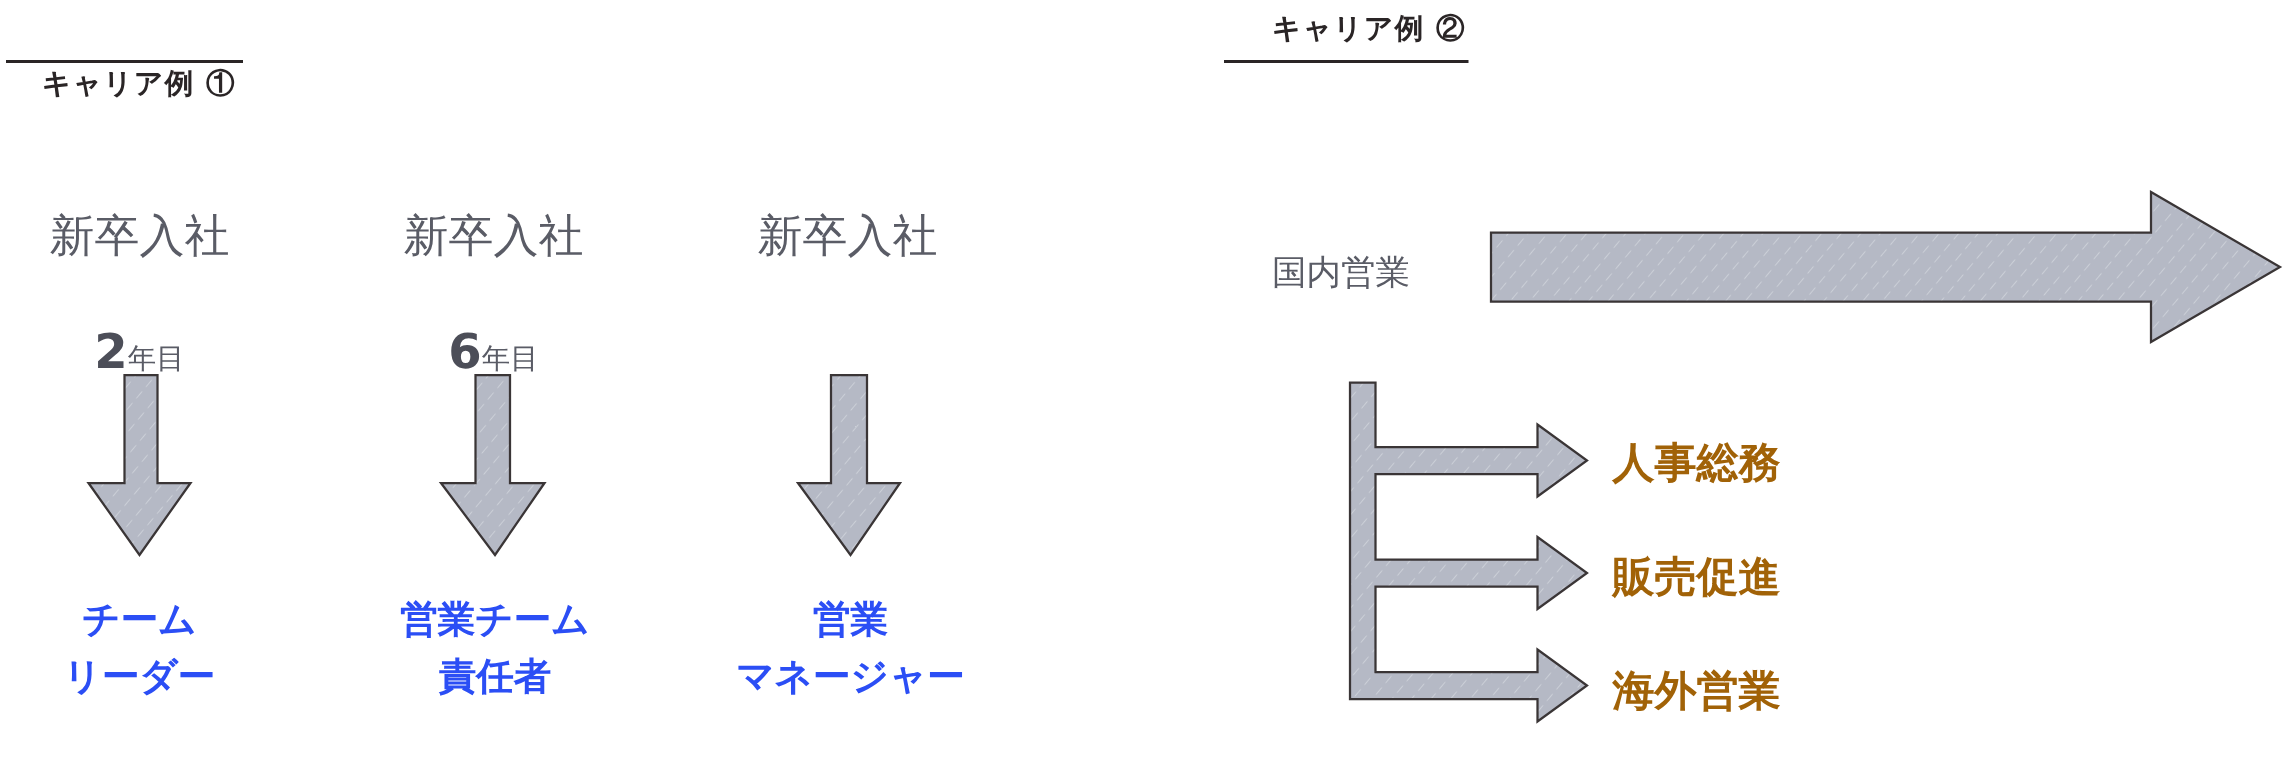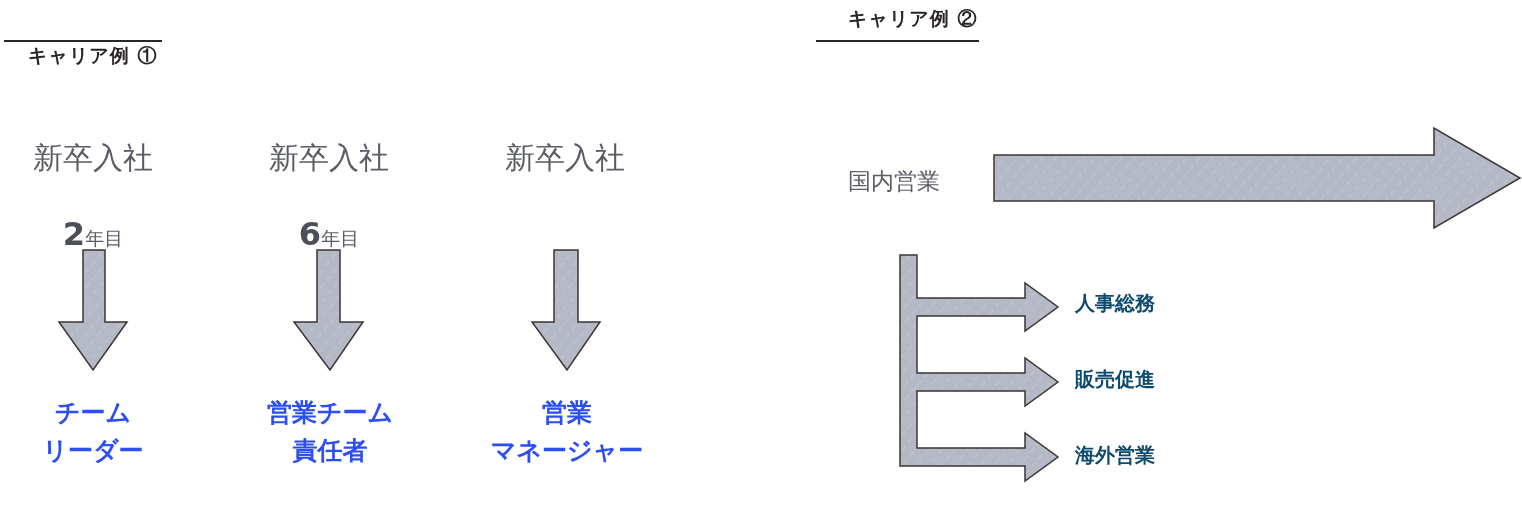--- a/index.html
+++ b/index.html
@@ -10,22 +10,22 @@
   .heading-rule { position:absolute; height:2px; background:#2a2526; }
   .stage { position:absolute; text-align:center; color:#5a5c66; }
   .stage .line1 { font-family:"DejaVu Serif", serif; font-size:30px; display:block; line-height:32px; }
   .stage .line2 { display:block; line-height:40px;margin-top:40px; }
   .stage .num { font-family:"DejaVu Sans", sans-serif; font-weight:bold; font-size:32px; color:#4c4e58; }
   .stage .unit { font-family:"DejaVu Serif", serif; font-size:19px; }
   .role { position:absolute; text-align:center; color:#2b4ef5; font-family:"DejaVu Sans", sans-serif;
           font-weight:bold; font-size:25px; line-height:38px; white-space:nowrap; }
   .role span { display:block; }
   .label-gray { position:absolute; font-family:"DejaVu Serif", serif; font-size:23px; color:#5a5c66; white-space:nowrap; }
-  .branch-label { position:absolute; font-family:"DejaVu Sans", sans-serif; font-weight:bold; font-size:20px;
-                  color:#0c4a6e; white-space:nowrap; }
+  .branch-label { position:absolute; font-family:"DejaVu Sans", sans-serif; font-weight:bold; font-size:28px;
+                  color:#a16207; white-space:nowrap; }
   svg.arrows { position:absolute; left:0; top:0; }
 </style>
 </head>
 <body>
 
 <div class="heading" style="left:28px;top:6px;margin-top:37px;">キャリア例 ①</div>
 <div class="heading-rule" style="left:4px;top:40px;width:158px;"></div>
 
 <div class="heading" style="left:848px;top:6px;text-align:center;">キャリア例 ②</div>
 <div class="heading-rule" style="left:816px;top:40px;width:163px;"></div>

